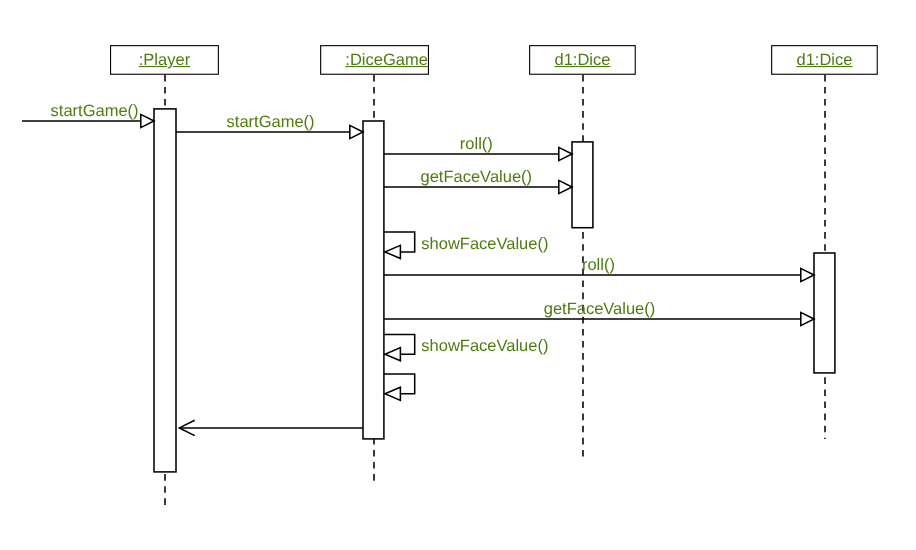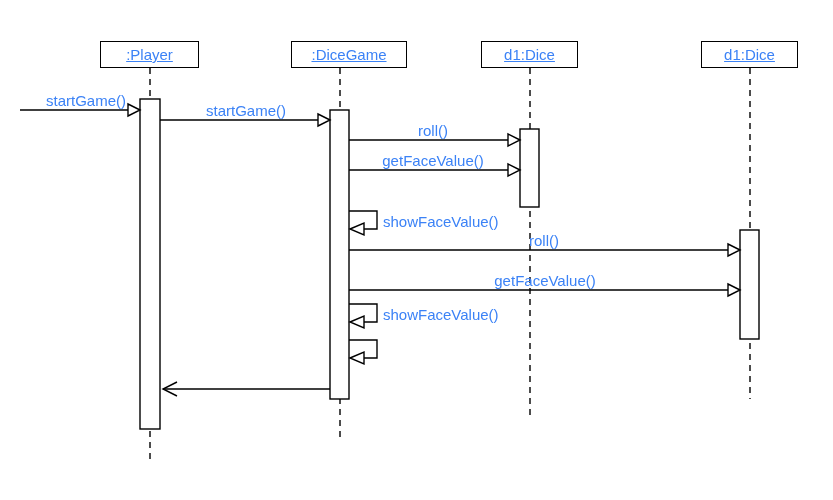--- a/index.html
+++ b/index.html
@@ -2,21 +2,21 @@
 <html><head>
 <meta charset="utf-8">
 <style>
   html, body { margin: 0; padding: 0; background: #ffffff; }
   .canvas {
     position: relative;
     width: 833px;
     height: 500px;
     background: #ffffff;
     font-family: "Liberation Sans", sans-serif;
-    color: #3b82f6;
+    color: #4d7c0f;
     overflow: hidden;
   }
   .layer { position: absolute; left: 0; top: 0; }
   .headbox {
     position: absolute;
     top: 41px;
     height: 27px;
     box-sizing: border-box;
     border: 1.5px solid #000000;
     background: #ffffff;
@@ -86,21 +86,21 @@
     <path class="open" d="M349,340 H377 V358 H364"></path>
     <polygon class="head" points="350,358 364,352 364,364"></polygon>
 
     <line x1="163" y1="389" x2="330" y2="389"></line>
     <path class="open" d="M177,382 L163,389 L177,396"></path>
   </svg>
 
   <div class="headbox" style="left:100px;width:99px;">
     <span>:Player</span>
   </div>
-  <div class="headbox" style="left:291px;width:116px;">
+  <div class="headbox" style="left:291px;width:99px;justify-content:flex-end;">
     <span>:DiceGame</span>
   </div>
   <div class="headbox" style="left:481px;width:97px;">
     <span>d1:Dice</span>
   </div>
   <div class="headbox" style="left:701px;width:97px;">
     <span>d1:Dice</span>
   </div>
 
   <span class="mlabel c" style="left:86px;top:93px;">startGame()</span>

